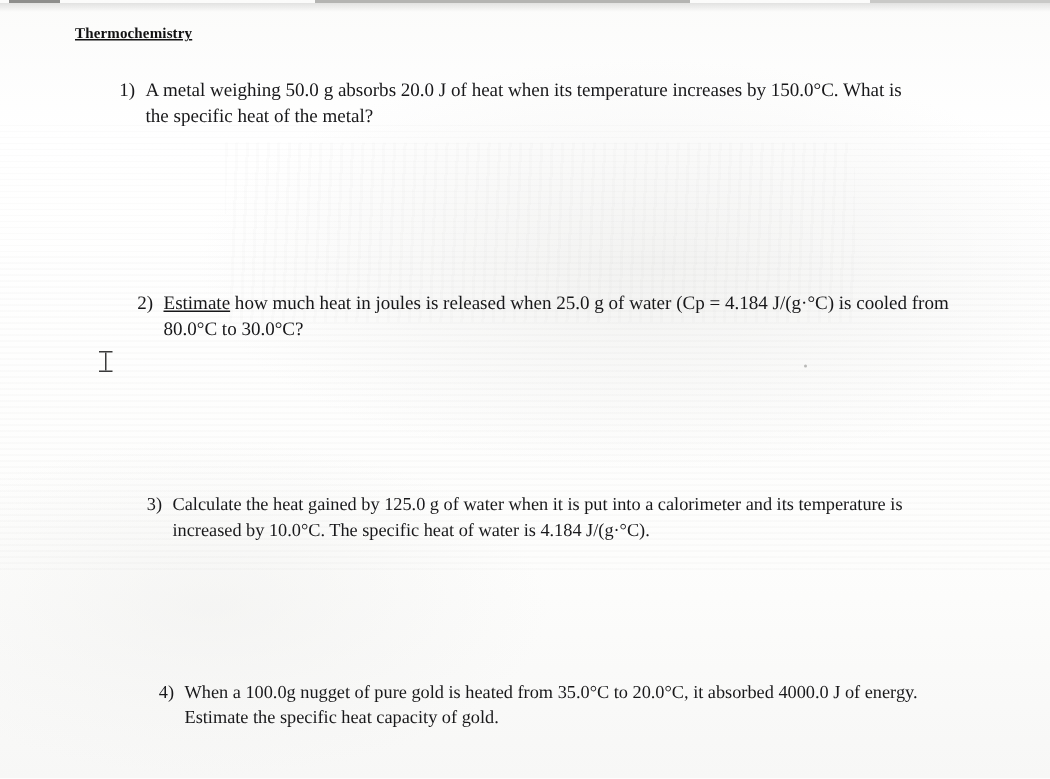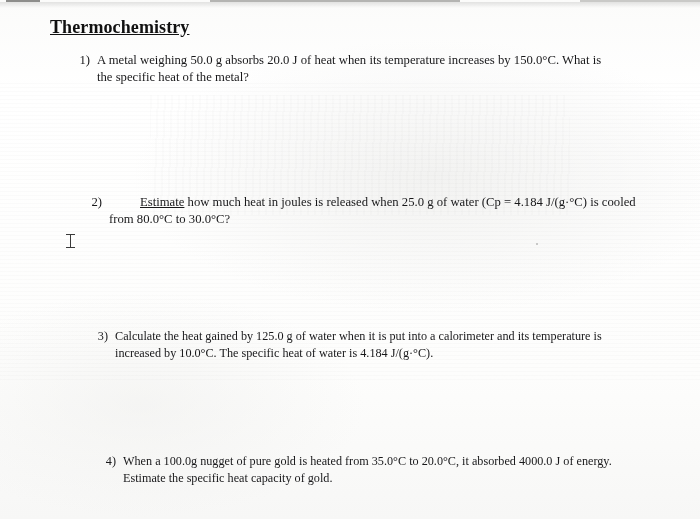--- a/index.html
+++ b/index.html
@@ -73,21 +73,21 @@
   #content {
     position: absolute;
     left: 0; top: 0;
     width: 700px; height: 519px;
   }
 
   .doc-title {
     position: absolute;
     left: 50px;
     top: 17px;
-    font-size: 18px;
+    font-size: 10px;
     font-weight: bold;
     text-decoration: underline;
     letter-spacing: 0.1px;
     color: #111;
   }
 
   .problem {
     position: absolute;
     display: block;
     font-size: 12.7px;
@@ -98,21 +98,21 @@
     position: absolute;
     left: 0;
     top: 0;
     width: 18px;
     text-align: right;
   }
   .problem .body {
     display: block;
     margin-left: 25px;
   }
-  .u { text-decoration: underline; margin-left: 31px; }
+  .u { text-decoration: underline; }
 
   
   #p1 { left: 72px;  top: 52px;  width: 540px; }
   #p2 { left: 84px;  top: 194px; width: 556px; }
   #p3 { left: 90px;  top: 328px; width: 532px; font-size: 12.2px; }
   #p4 { left: 98px;  top: 453px; width: 520px; font-size: 12.2px; }
 
   
   #ibeam {
     position: absolute;

